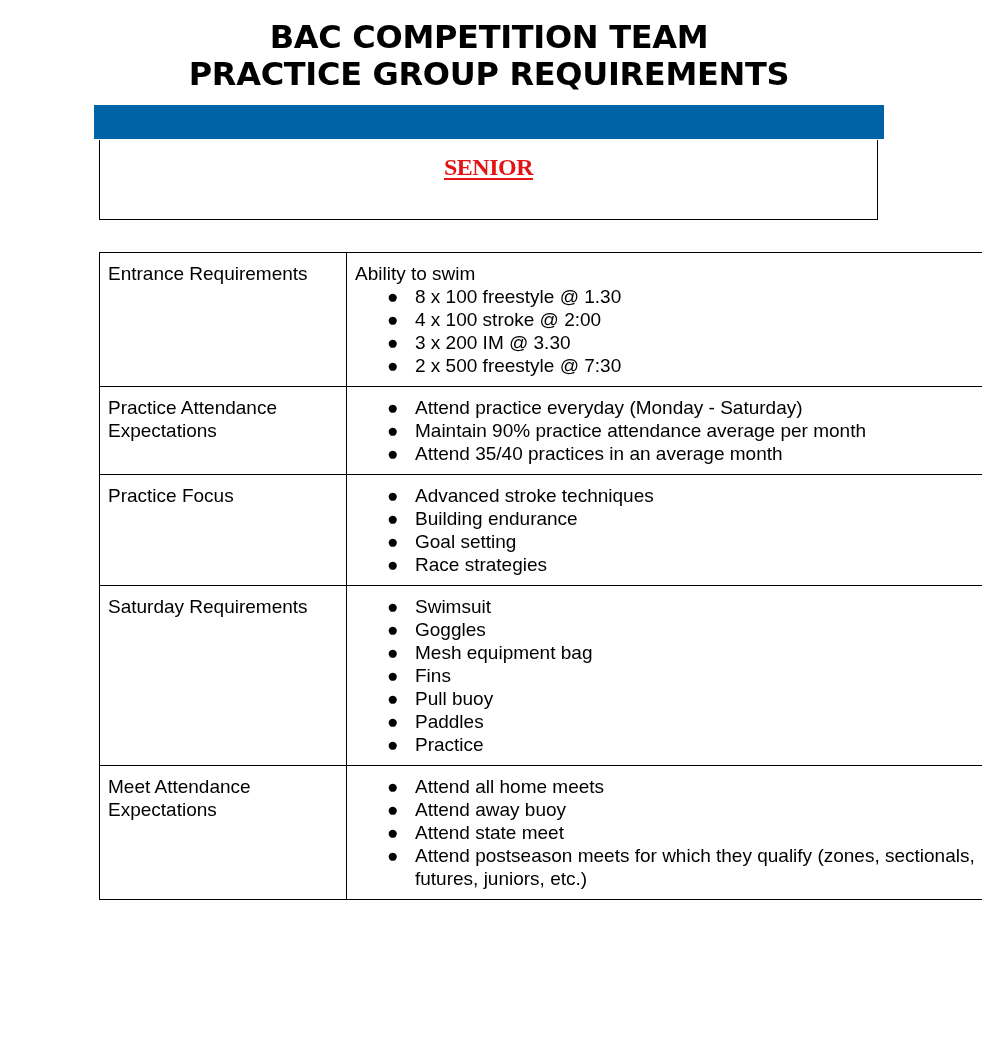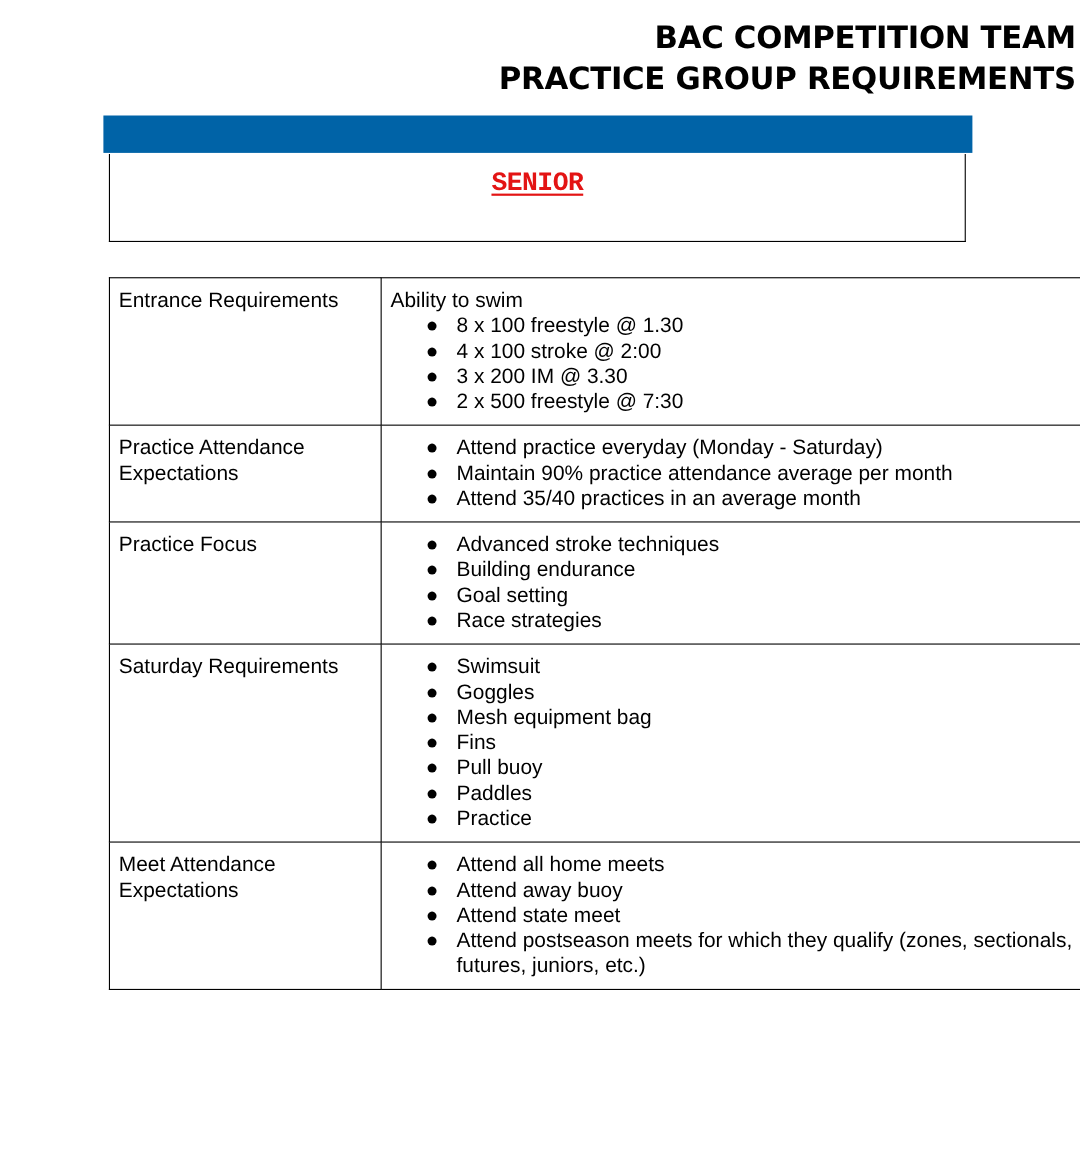--- a/index.html
+++ b/index.html
@@ -1,22 +1,22 @@
 <!DOCTYPE html>
 <html><head>
   <meta charset="utf-8">
   <style>
     html, body { margin: 0; padding: 0; background: #ffffff; }
     body { width: 982px; height: 1053px; position: relative; overflow: hidden; font-family: "Liberation Sans", sans-serif; color: #000; }
-    .title { position: absolute; left: 0; width: 978px; text-align: right; font-family: "DejaVu Sans", sans-serif; font-weight: bold; font-size: 28px; letter-spacing: -0.3px; }
+    .title { position: absolute; left: 0; width: 978px; text-align: center; font-family: "DejaVu Sans", sans-serif; font-weight: bold; font-size: 32px; letter-spacing: -0.3px; }
     .title.l1 { top: 18px; }
     .title.l2 { top: 55px; }
     .bluebar { position: absolute; left: 94px; top: 105px; width: 790px; height: 34px; background: #0063a7; }
     .group-box { position: absolute; left: 99px; top: 140px; width: 777px; height: 79px; border: 1px solid #000; border-top: none; }
-    .group-title { position: absolute; left: 0; right: 0; top: 14px; text-align: center; color: #e31414; font-family: Liberation Mono, monospace; font-weight: bold; font-size: 24px; text-decoration: underline; text-decoration-thickness: 2px; text-underline-offset: 3px; letter-spacing: -0.5px; }
+    .group-title { position: absolute; left: 0; right: 0; top: 14px; text-align: center; color: #e31414; font-family: Liberation Serif, serif; font-weight: bold; font-size: 24px; text-decoration: underline; text-decoration-thickness: 2px; text-underline-offset: 3px; letter-spacing: -0.5px; }
     table.req { position: absolute; left: 99px; top: 252px; width: 940px; border-collapse: collapse; font-size: 19px; line-height: 23px; }
     table.req td { border: 1px solid #000; vertical-align: top; padding: 9px 8px 9px 8px; }
     table.req td.label { width: 230px; }
     .lead { margin: 0; }
     ul { margin: 0; padding: 0; list-style: none; }
     li { position: relative; padding-left: 60px; }
     li .bullet { position: absolute; left: 32px; top: 0; }
     td.content ul { margin-left: 0; }
   </style>
 </head>

